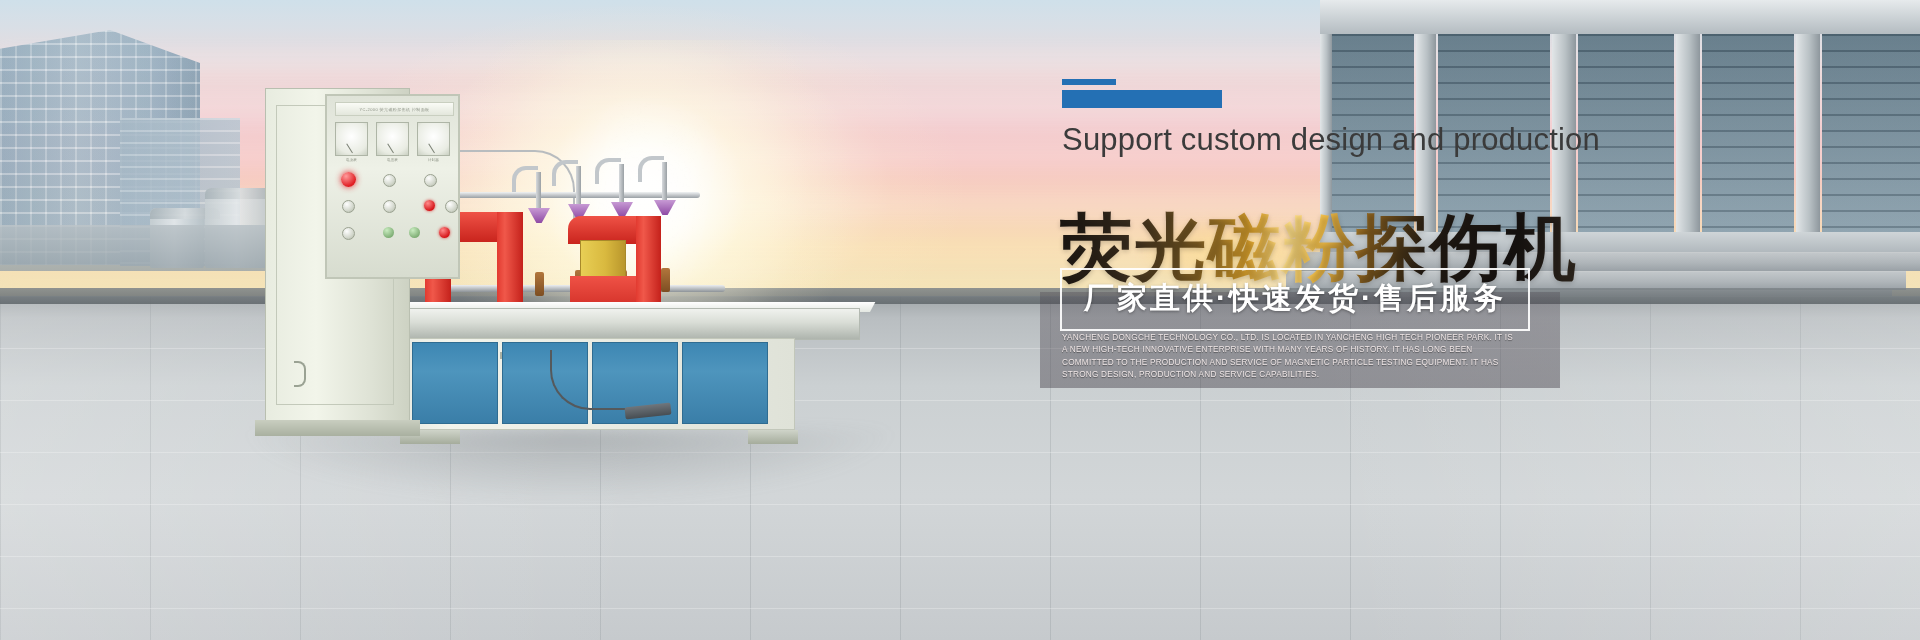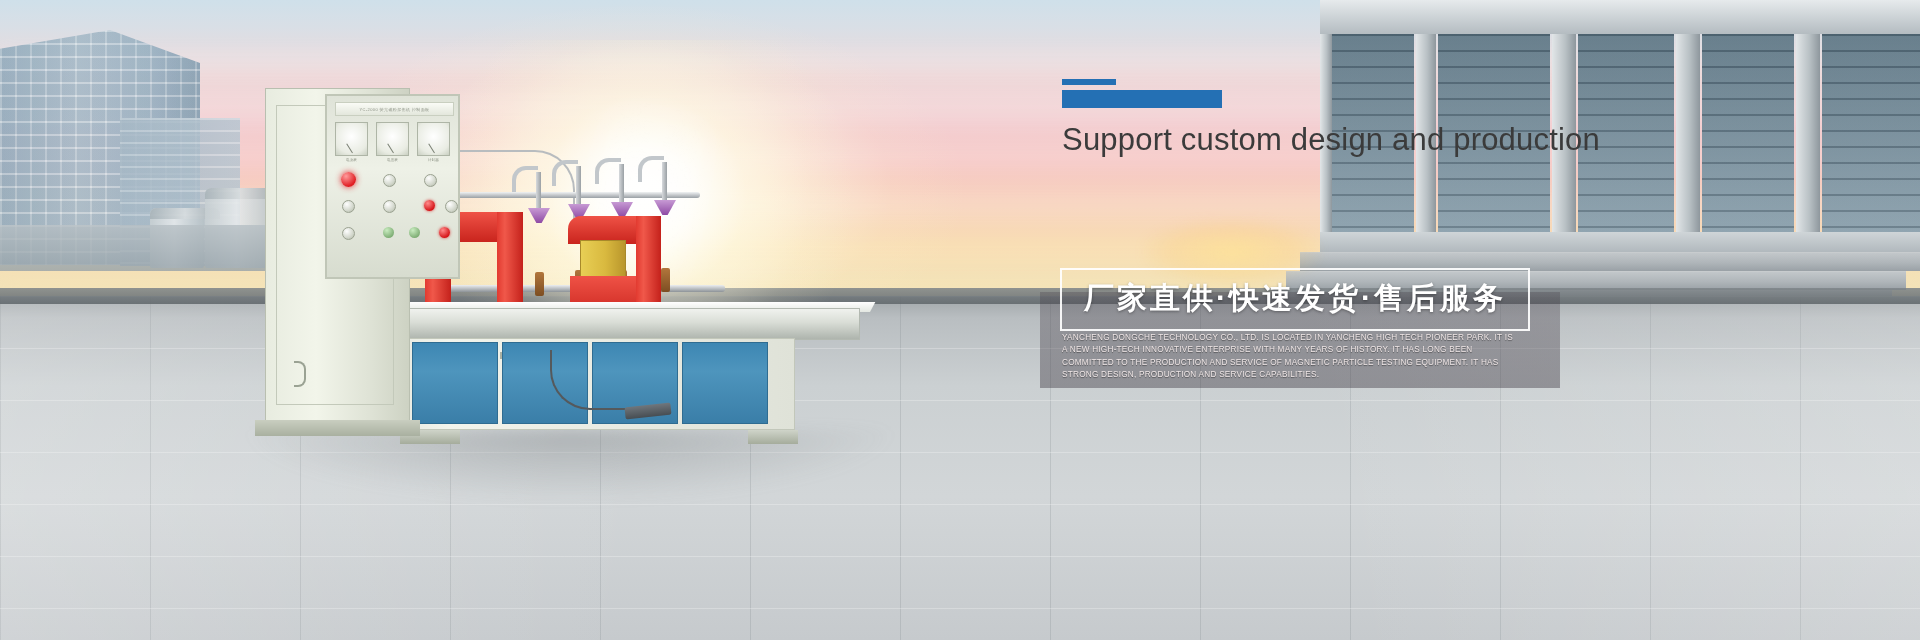--- a/index.html
+++ b/index.html
@@ -536,20 +536,21 @@
 
   <div class="panel">
 
     <div class="bar-small"></div>
     <div class="bar-big"></div>
 
     <div class="eng">Support custom design and production</div>
 
 
     <div class="headline-glow"></div>
+    <div class="headline">荧光磁粉探伤机</div>
 
     <div class="tagbox">厂家直供·快速发货·售后服务</div>
 
     <div class="smallpara">YANCHENG DONGCHE TECHNOLOGY CO., LTD. IS LOCATED IN YANCHENG HIGH TECH PIONEER PARK. IT IS A NEW HIGH-TECH INNOVATIVE ENTERPRISE WITH MANY YEARS OF HISTORY. IT HAS LONG BEEN COMMITTED TO THE PRODUCTION AND SERVICE OF MAGNETIC PARTICLE TESTING EQUIPMENT. IT HAS STRONG DESIGN, PRODUCTION AND SERVICE CAPABILITIES.</div>
 
 
   </div>
 </div>
 
 </body></html>

